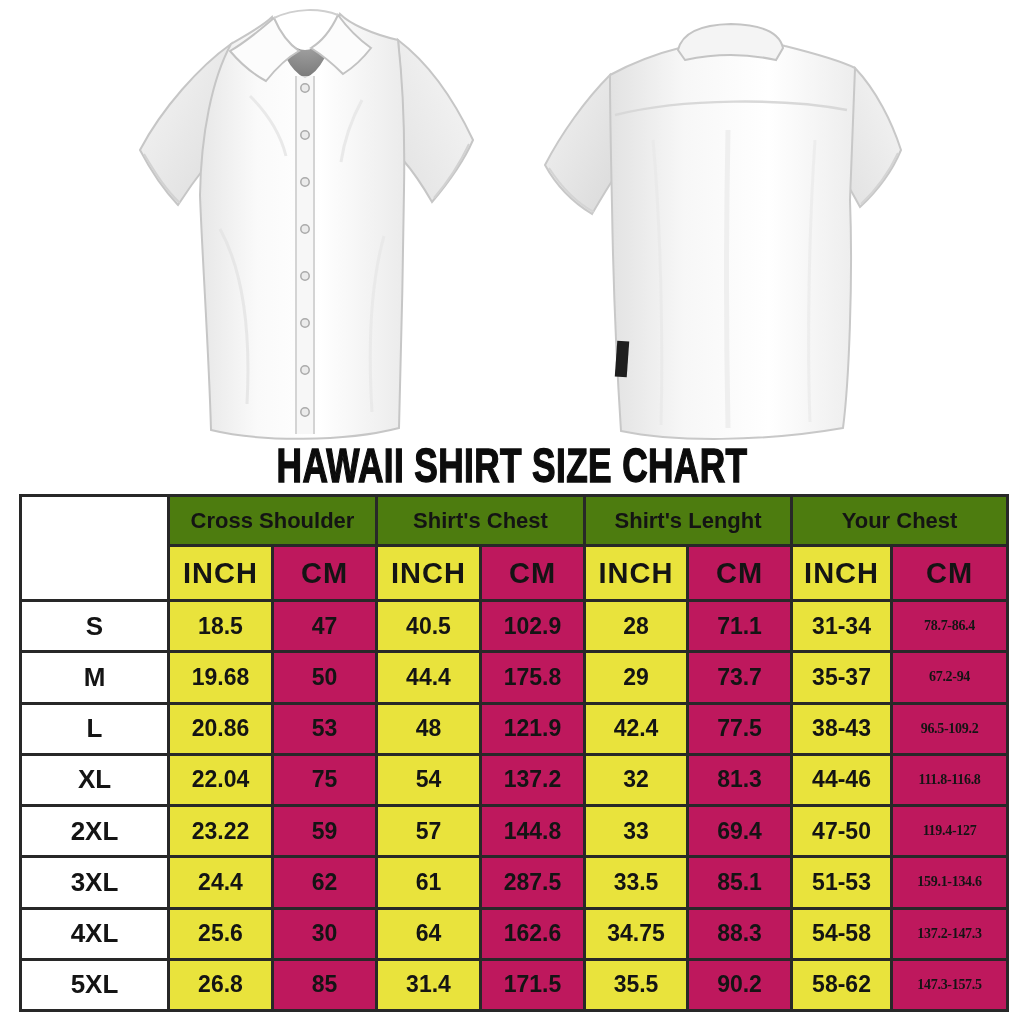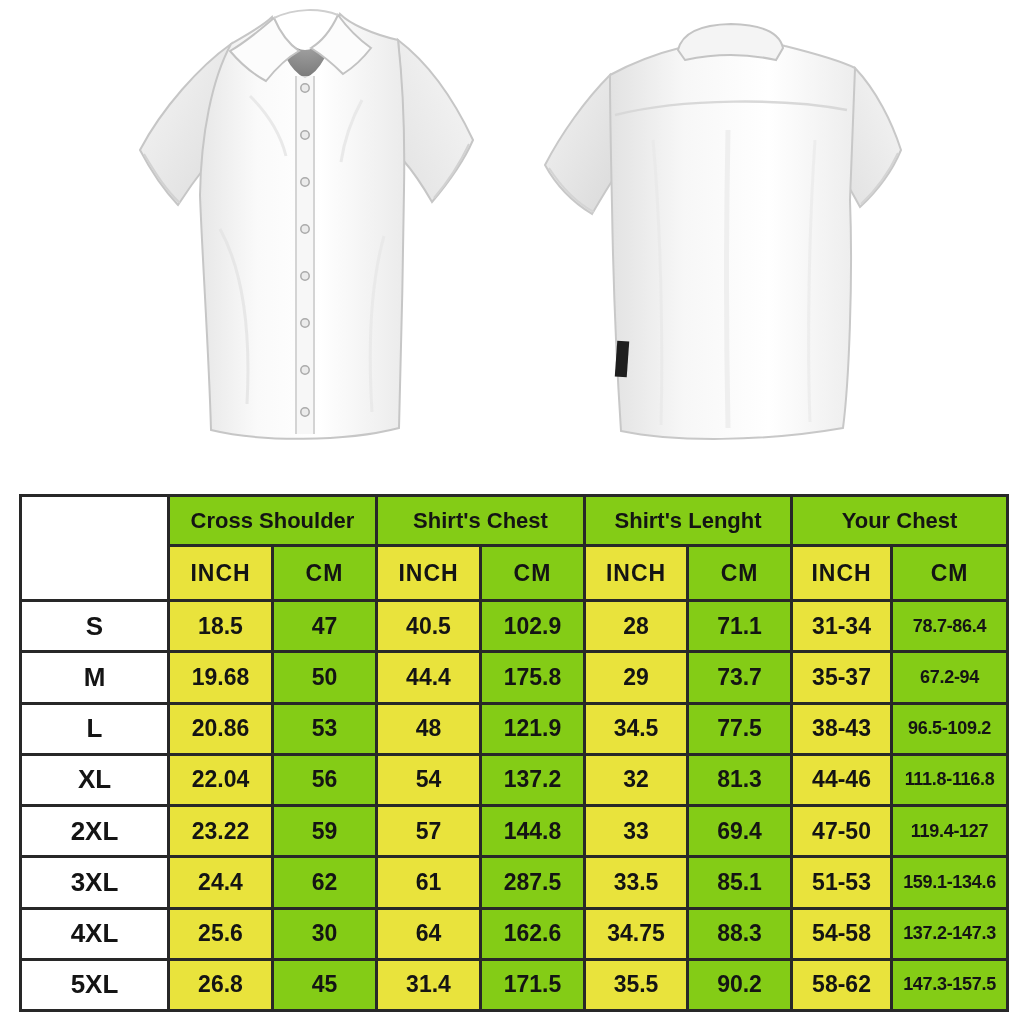--- a/index.html
+++ b/index.html
@@ -27,28 +27,28 @@
     position: absolute; left: 19px; top: 494px;
     width: 987px; height: 518px;
     border-collapse: collapse; table-layout: fixed; background: #ffffff;
   }
   #size-chart th, #size-chart td {
     border: 3px solid #282828; text-align: center; vertical-align: middle;
     padding: 0; overflow: hidden; color: #141414;
   }
   #size-chart .group-row    { height: 50px; }
   #size-chart .unit-row     { height: 55px; }
-  #size-chart .group-header { font-size: 22px; font-weight: bold; background: #84cc16; }
-  #size-chart .unit-header  { font-size: 23px; font-weight: bold; letter-spacing: 1px; }
+  #size-chart .group-header { font-size: 22px; font-weight: bold; background: #4d7c0f; }
+  #size-chart .unit-header  { font-size: 29px; font-weight: bold; letter-spacing: 1px; }
   #size-chart .size-corner  { background: #ffffff; }
   #size-chart .inch-cell    { background: #e9e33c; }
-  #size-chart .cm-cell      { background: #84cc16; }
+  #size-chart .cm-cell      { background: #be185d; }
   #size-chart .size-cell    { font-size: 26px; font-weight: bold; background: #ffffff; }
   #size-chart tbody td      { font-size: 23px; font-weight: bold; }
-  #size-chart tbody td.small-text { font-size: 18px; letter-spacing: -0.3px; }
+  #size-chart tbody td.small-text { font-size: 14px; letter-spacing: -0.3px; font-family: Liberation Serif, serif; }
 </style>
 </head>
 <body>
 
 <div id="canvas">
 
   <svg id="front-shirt" class="shirt" viewBox="0 0 415 445" aria-hidden="true">
     <defs>
       <linearGradient id="fgBody" x1="0" y1="0" x2="1" y2="0">
         <stop offset="0" stop-color="#e7e7e7"></stop>
@@ -132,20 +132,21 @@
 
     <path d="M92,105 C160,88 262,88 324,100" stroke="#d8d8d8" stroke-width="2.5" fill="none"></path>
 
     <path d="M205,120 C203,220 203,320 205,418" stroke="#efefef" stroke-width="5" fill="none"></path>
     <path d="M130,130 C138,220 140,330 138,415" stroke="#e9e9e9" stroke-width="3" fill="none" opacity="0.8"></path>
     <path d="M292,130 C286,220 284,330 287,412" stroke="#ebebeb" stroke-width="3" fill="none" opacity="0.8"></path>
 
     <rect x="93" y="331" width="12" height="36" fill="#1e1e1e" transform="rotate(4 99 349)"></rect>
   </svg>
 
+  <h1 id="page-title"><span class="squeeze">HAWAII SHIRT SIZE CHART</span></h1>
 
   <table id="size-chart">
     <colgroup>
       <col style="width:148px">
         <col style="width:104px">
         <col style="width:104px">
       <col style="width:104px">
         <col style="width:104px">
         <col style="width:103px">
       <col style="width:104px">
@@ -193,29 +194,29 @@
           <td class="cm-cell">73.7</td>
           <td class="inch-cell">35-37</td>
           <td class="cm-cell small-text">67.2-94</td>
         </tr>
         <tr>
           <td class="size-cell">L</td>
           <td class="inch-cell">20.86</td>
           <td class="cm-cell">53</td>
           <td class="inch-cell">48</td>
           <td class="cm-cell">121.9</td>
-          <td class="inch-cell">34.5</td>
+          <td class="inch-cell">42.4</td>
           <td class="cm-cell">77.5</td>
           <td class="inch-cell">38-43</td>
           <td class="cm-cell small-text">96.5-109.2</td>
         </tr>
         <tr>
           <td class="size-cell">XL</td>
           <td class="inch-cell">22.04</td>
-          <td class="cm-cell">56</td>
+          <td class="cm-cell">75</td>
           <td class="inch-cell">54</td>
           <td class="cm-cell">137.2</td>
           <td class="inch-cell">32</td>
           <td class="cm-cell">81.3</td>
           <td class="inch-cell">44-46</td>
           <td class="cm-cell small-text">111.8-116.8</td>
         </tr>
         <tr>
           <td class="size-cell">2XL</td>
           <td class="inch-cell">23.22</td>
@@ -245,21 +246,21 @@
           <td class="inch-cell">64</td>
           <td class="cm-cell">162.6</td>
           <td class="inch-cell">34.75</td>
           <td class="cm-cell">88.3</td>
           <td class="inch-cell">54-58</td>
           <td class="cm-cell small-text">137.2-147.3</td>
         </tr>
         <tr>
           <td class="size-cell">5XL</td>
           <td class="inch-cell">26.8</td>
-          <td class="cm-cell">45</td>
+          <td class="cm-cell">85</td>
           <td class="inch-cell">31.4</td>
           <td class="cm-cell">171.5</td>
           <td class="inch-cell">35.5</td>
           <td class="cm-cell">90.2</td>
           <td class="inch-cell">58-62</td>
           <td class="cm-cell small-text">147.3-157.5</td>
         </tr>
       </tbody>
   </table>
 

